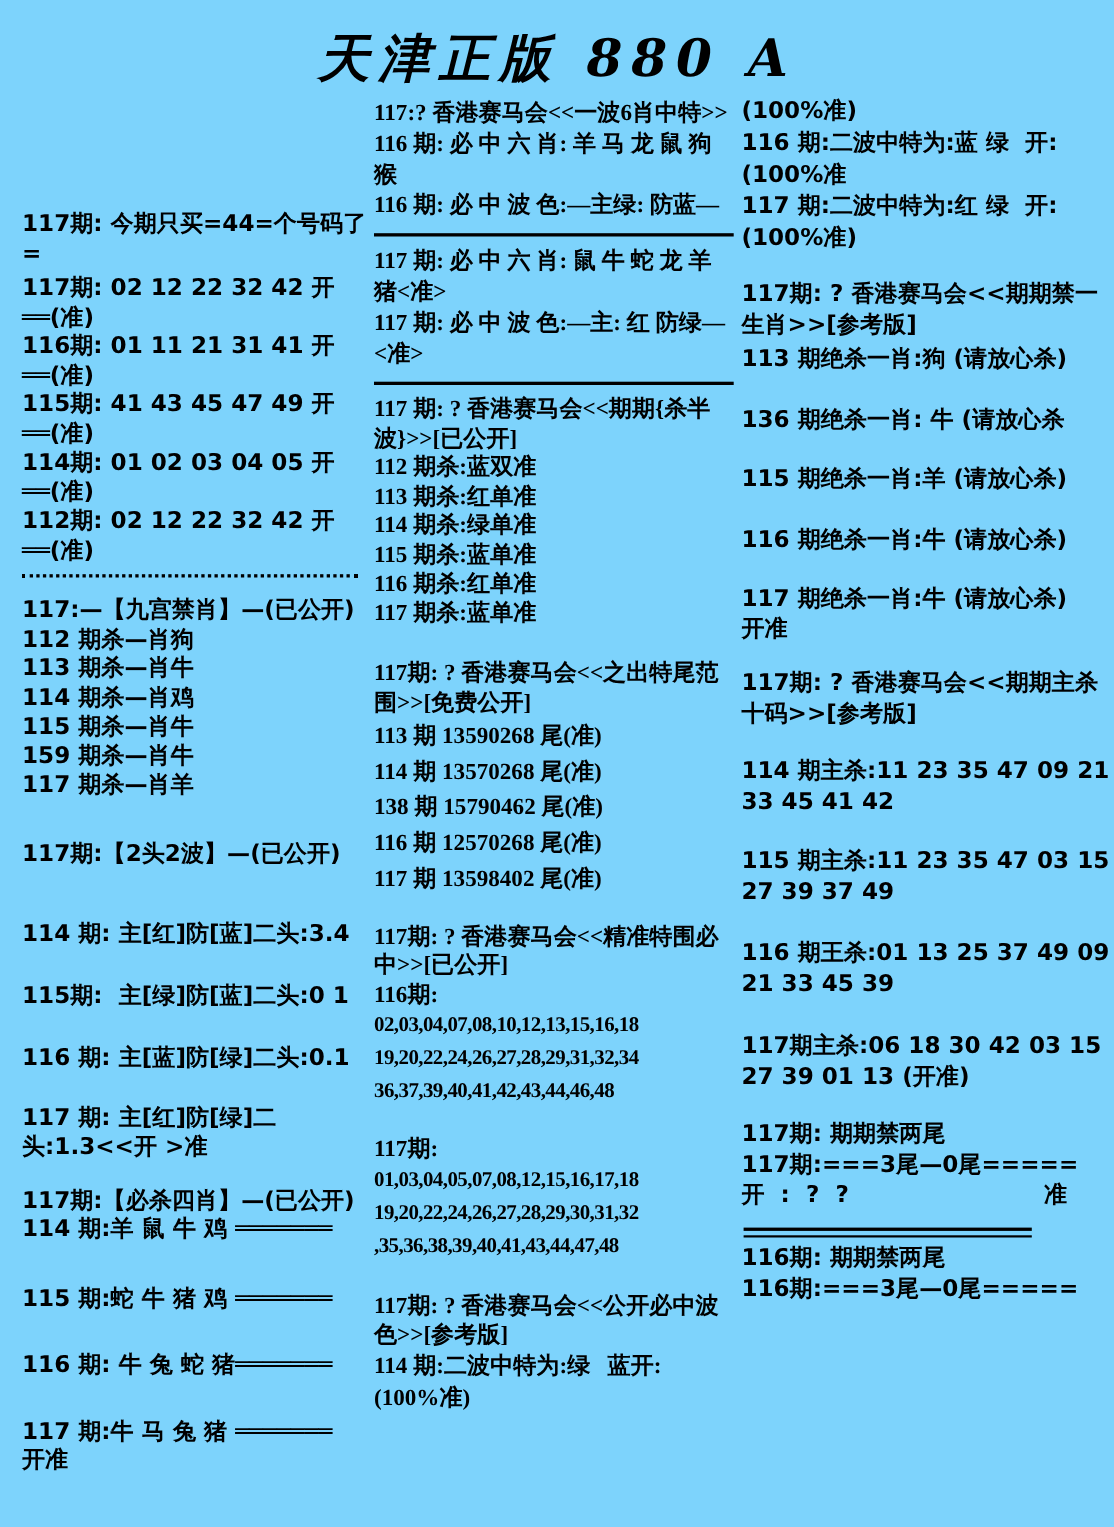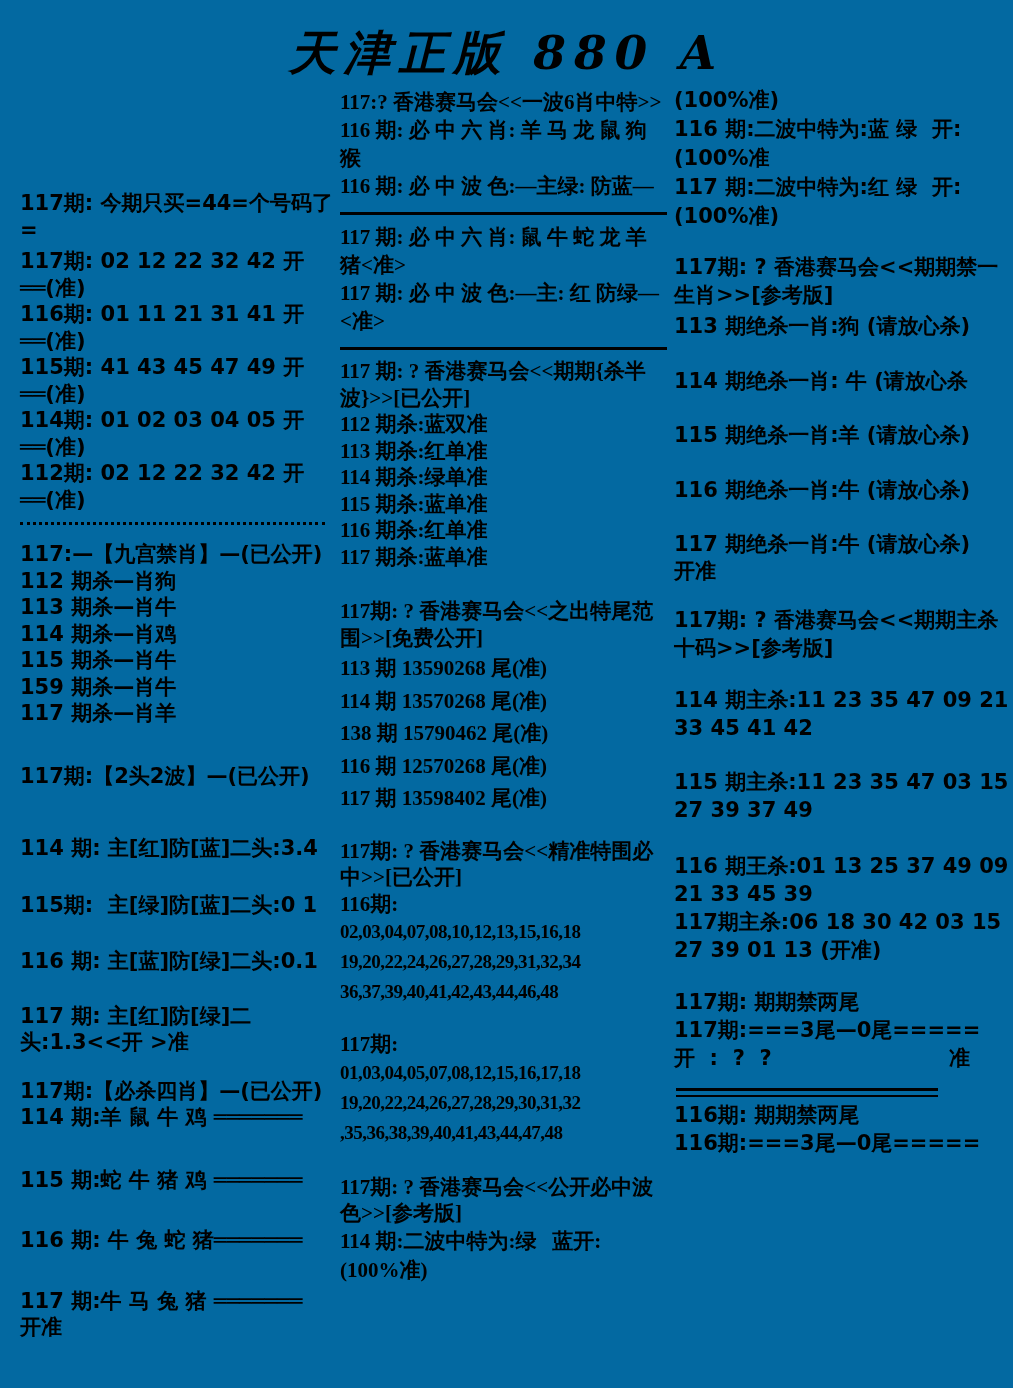--- a/index.html
+++ b/index.html
@@ -1,16 +1,16 @@
 <!DOCTYPE html>
 <html><head>
 <meta charset="utf-8">
 <style>
   html,body{margin:0;padding:0;background:#e8e8e8;}
-  .page{position:relative;width:1013px;height:1388px;background:#0369a1;overflow:hidden;
+  .page{position:relative;width:1013px;height:1388px;background:#7dd3fc;overflow:hidden;
         font-family:"DejaVu Sans",sans-serif;font-weight:bold;color:#000;}
   .title{position:absolute;left:0;right:0;top:22px;margin:0;text-align:center;
          font-family:"DejaVu Serif",serif;font-style:italic;font-weight:bold;
          font-size:47px;letter-spacing:8px;}
   .col{position:absolute;}
   .col-left{left:20px;top:190px;width:314px;}
   .col-mid{left:340px;top:88px;width:327px;font-family:Liberation Serif, serif;}
   .col-right{left:674px;top:86px;width:336px;}
   .ln{margin:0;font-size:21px;line-height:26.5px;white-space:pre-wrap;}
   .lh28{line-height:28px;}
@@ -94,30 +94,30 @@
   </div>
 
   <div class="col col-right">
     <p class="ln lh29">(100%准)</p>
     <p class="ln lh29">116 期:二波中特为:蓝 绿  开:</p>
     <p class="ln lh29">(100%准</p>
     <p class="ln lh29">117 期:二波中特为:红 绿  开:</p>
     <p class="ln lh29">(100%准)</p>
     <p class="ln lh28" style="margin-top:22px">117期: ? 香港赛马会&lt;&lt;期期禁一生肖&gt;&gt;[参考版]</p>
     <p class="ln" style="margin-top:4px">113 期绝杀一肖:狗 (请放心杀)</p>
-    <p class="ln" style="margin-top:28px">114 期绝杀一肖: 牛 (请放心杀</p>
+    <p class="ln" style="margin-top:28px">136 期绝杀一肖: 牛 (请放心杀</p>
     <p class="ln" style="margin-top:28px">115 期绝杀一肖:羊 (请放心杀)</p>
     <p class="ln" style="margin-top:28px">116 期绝杀一肖:牛 (请放心杀)</p>
     <p class="ln" style="margin-top:28px">117 期绝杀一肖:牛 (请放心杀)</p>
     <p class="ln">开准</p>
     <p class="ln lh28" style="margin-top:22px">117期: ? 香港赛马会&lt;&lt;期期主杀十码&gt;&gt;[参考版]</p>
     <p class="ln lh28" style="margin-top:24px">114 期主杀:11 23 35 47 09 21 33 45 41 42</p>
     <p class="ln lh28" style="margin-top:26px">115 期主杀:11 23 35 47 03 15 27 39 37 49</p>
     <p class="ln lh28" style="margin-top:28px">116 期王杀:01 13 25 37 49 09 21 33 45 39</p>
-    <p class="ln lh28" style="">117期主杀:06 18 30 42 03 15 27 39 01 13 (开准)</p>
+    <p class="ln lh28" style="margin-top:28px">117期主杀:06 18 30 42 03 15 27 39 01 13 (开准)</p>
     <p class="ln lh28" style="margin-top:24px">117期: 期期禁两尾</p>
     <p class="ln lh28">117期:===3尾—0尾=====</p>
     <div class="openrow">
       <span class="ln lh28">开  :  ?  ?</span>
       <span class="ln lh28">准</span>
     </div>
     <div class="dbl"></div>
     <p class="ln lh28">116期: 期期禁两尾</p>
     <p class="ln lh28">116期:===3尾—0尾=====</p>
   </div>

